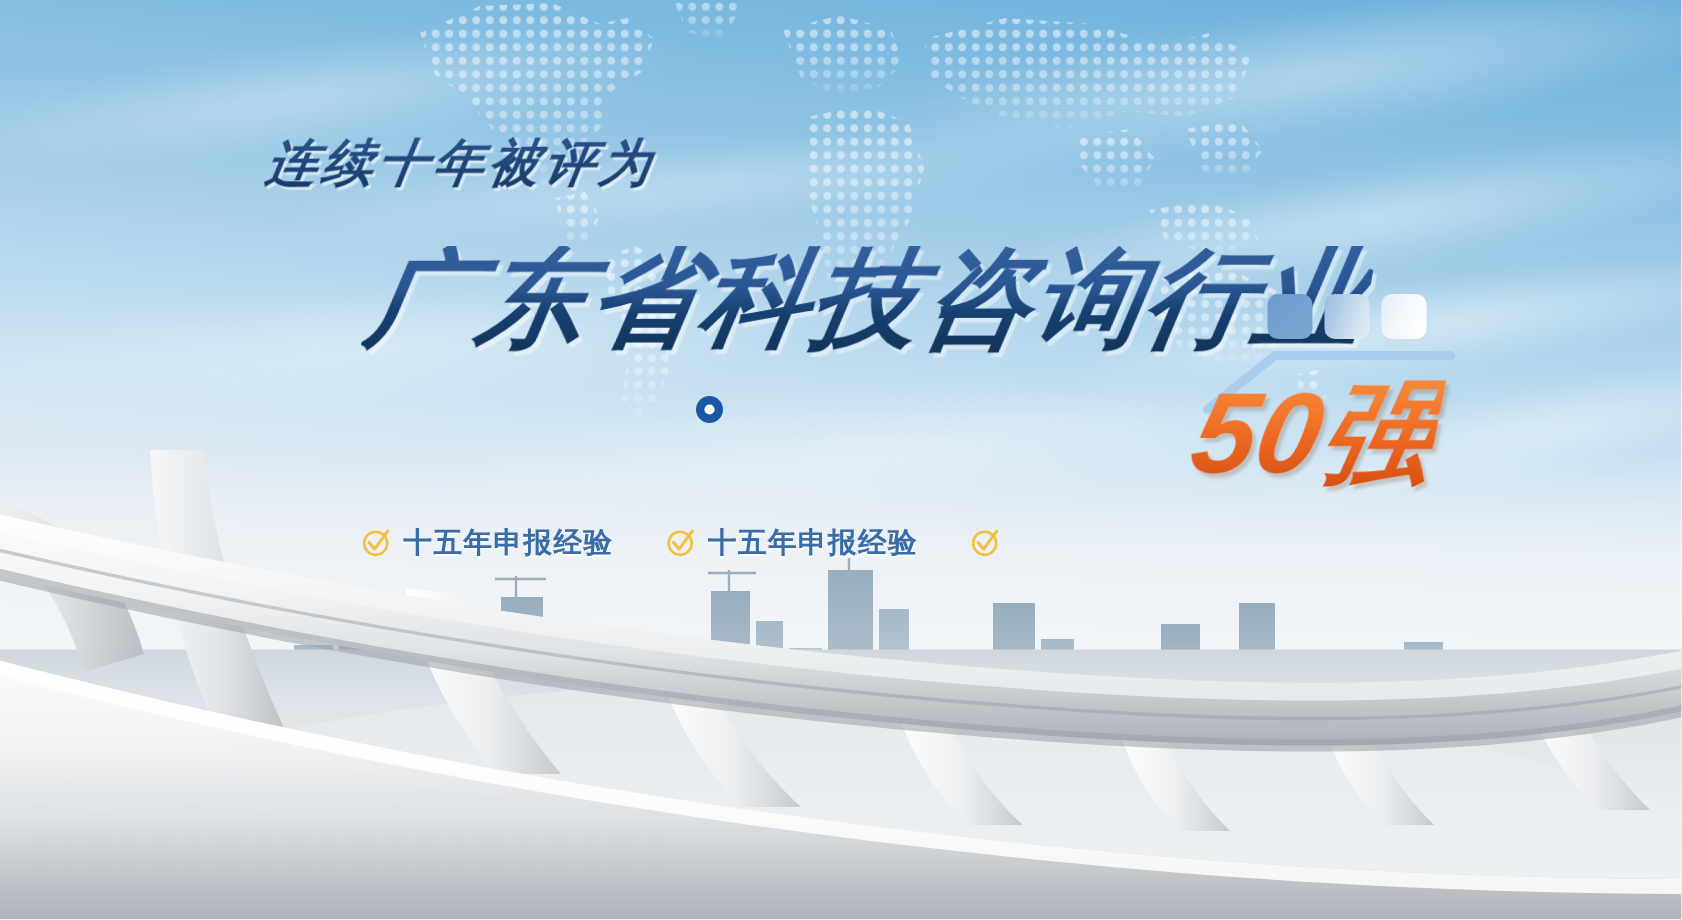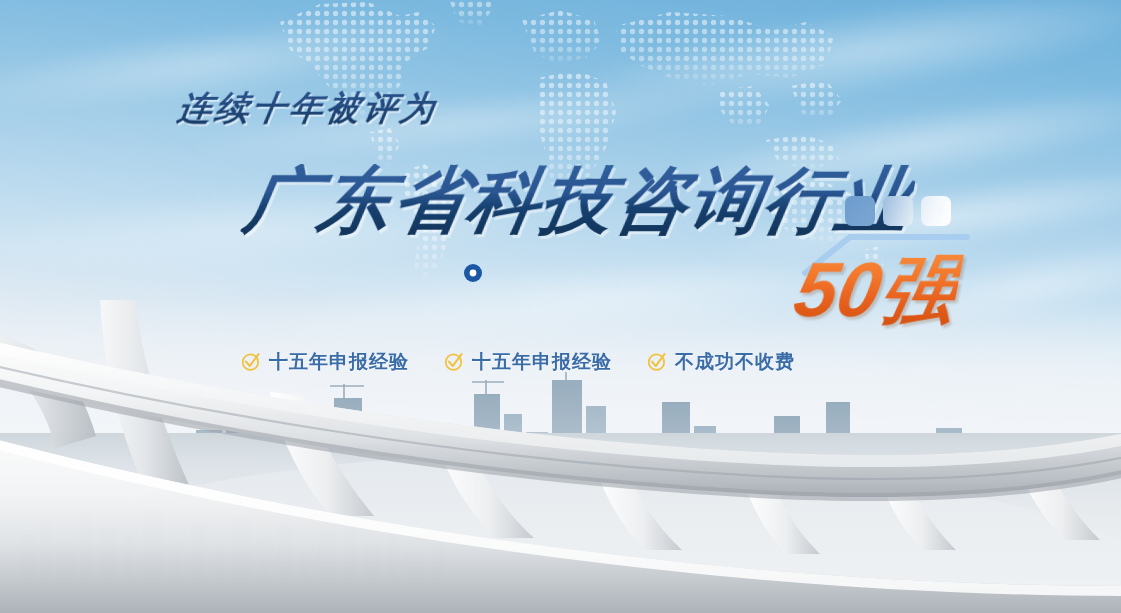--- a/index.html
+++ b/index.html
@@ -417,18 +417,17 @@
       <span class="ftxt">十五年申报经验</span>
     </div>
 
     <div class="feat">
       <span class="tick">
         <svg viewBox="0 0 24 24" xmlns="http://www.w3.org/2000/svg">
           <circle cx="11.4" cy="12.2" r="8.4" fill="none" stroke="#f2c13d" stroke-width="1.9"></circle>
           <path d="M6.6 11.6 L10.6 16.4 L20.2 3.4" fill="none" stroke="#f2c13d" stroke-width="2.2" stroke-linecap="round" stroke-linejoin="round"></path>
         </svg>
       </span>
-      <span class="ftxt">不成功不收费</span>
     </div>
 
   </div>
 
 </div>
 
 </body></html>

